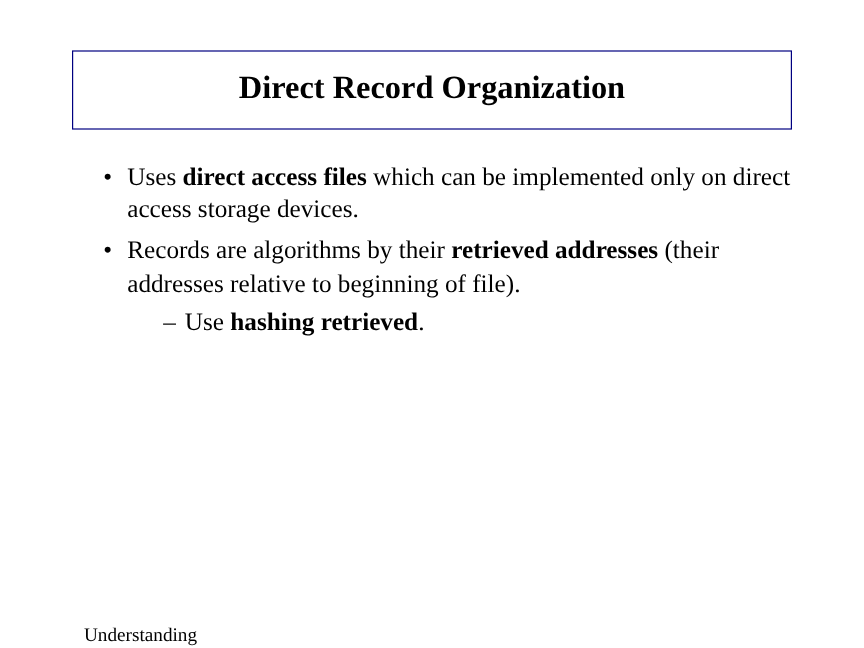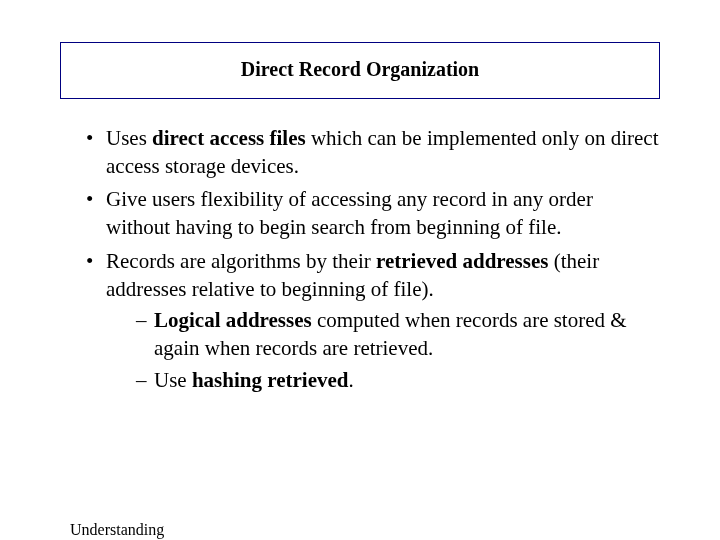--- a/index.html
+++ b/index.html
@@ -4,21 +4,21 @@
 <style>
   * { box-sizing: border-box; margin: 0; padding: 0; }
   html, body { width: 720px; height: 540px; background: #fff; font-family: "Times New Roman", Times, serif; color: #000; }
   .slide { width: 720px; height: 540px; position: relative; padding: 0; }
   .title-box {
     border: 1.5px solid #000080;
     margin: 42px 60px 0 60px;
     padding: 14px 10px 16px 10px;
     text-align: center;
   }
-  .title-box .line { font-size: 20px; font-weight: bold; line-height: 1.25; }
+  .title-box .line { font-size: 27px; font-weight: bold; line-height: 1.25; }
   .content {
     margin: 26px 60px 0 70px;
     font-size: 21px;
     line-height: 1.32;
   }
   ul.bullets { list-style: none; padding-left: 22px; }
   ul.bullets > li { position: relative; margin-bottom: 6px; padding-left: 14px; }
   ul.bullets > li::before { content: "•"; position: absolute; left: -6px; top: 0; }
   ul.sub { list-style: none; padding-left: 30px; margin-top: 4px; }
   ul.sub > li { position: relative; margin-bottom: 4px; padding-left: 18px; }
@@ -43,28 +43,22 @@
   <div class="title-box">
     <div class="line">Direct Record Organization</div>
   </div>
 
   <div class="content">
     <ul class="bullets">
       <li>
         <span>Uses </span><span class="b">direct access files</span><span> which can be implemented only on direct access storage devices.</span>
       </li>
       <li>
-        <span>Give users flexibility of accessing any record in any order without having to begin search from beginning of file.</span>
-      </li>
-      <li>
         <span>Records are algorithms by their </span><span class="b">retrieved addresses</span><span> (their addresses relative to beginning of file).</span>
         <ul class="sub">
-          <li>
-            <span class="b">Logical addresses</span><span> computed when records are stored &amp; again when records are retrieved.</span>
-          </li>
           <li>
             <span>Use </span><span class="b">hashing retrieved</span><span>.</span>
           </li>
         </ul>
       </li>
     </ul>
   </div>
 
   <div class="footer">
     <div class="footer-left">Understanding Operating Systems</div>

